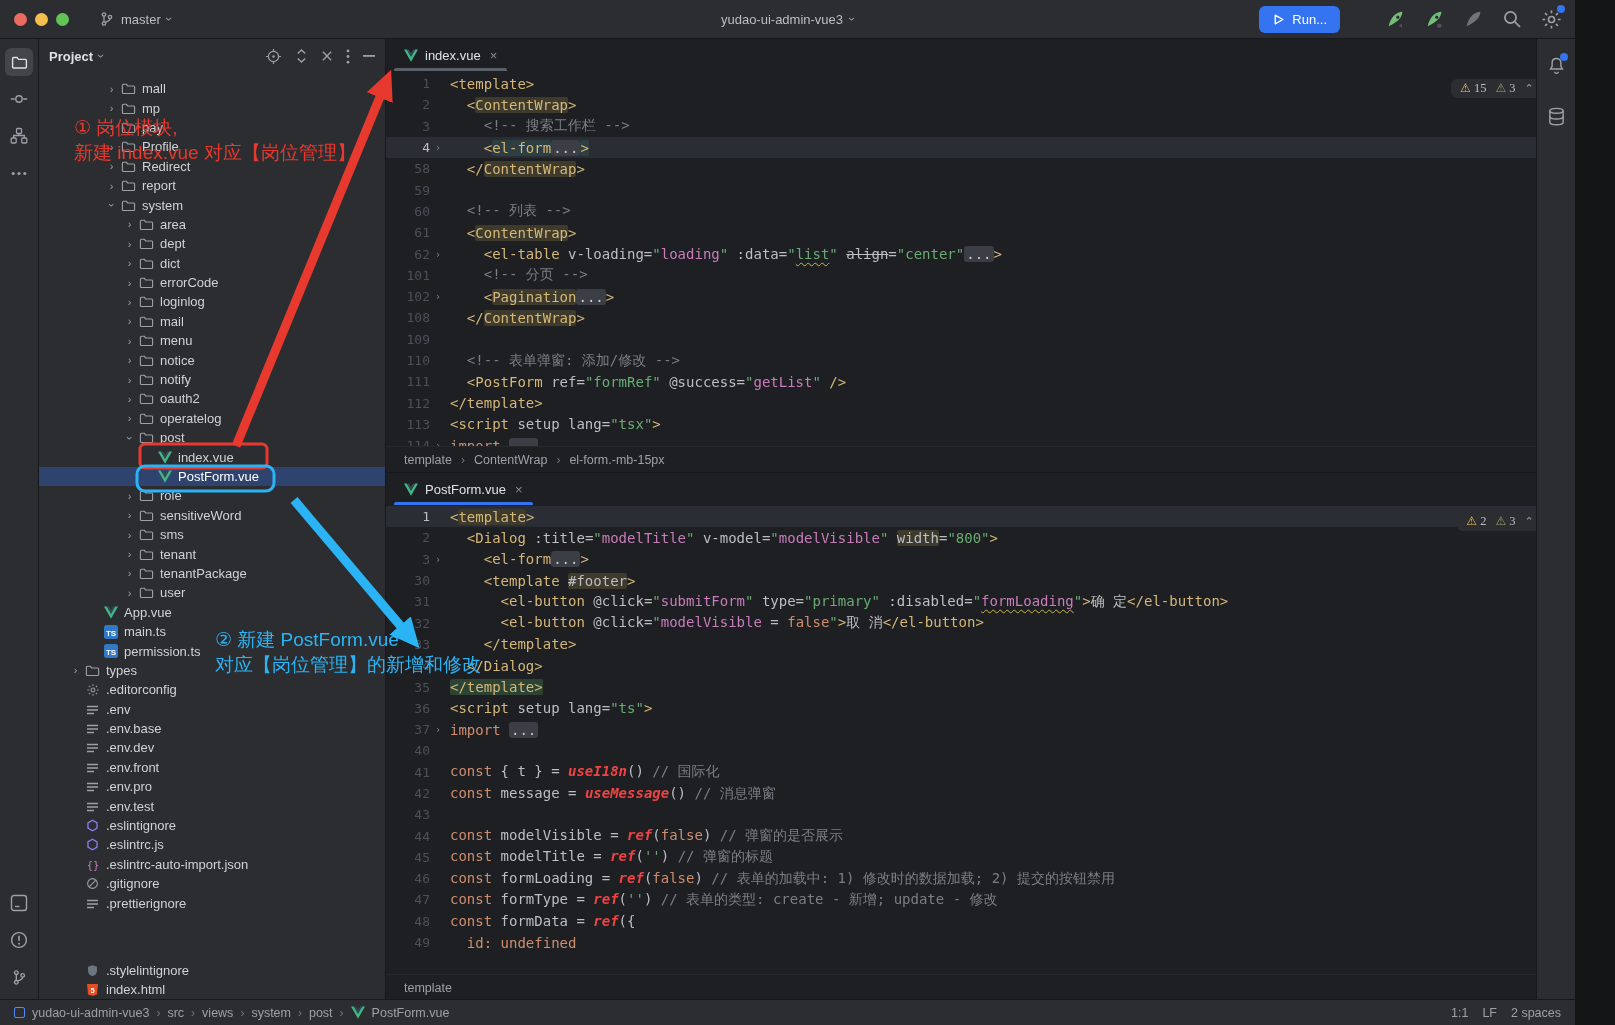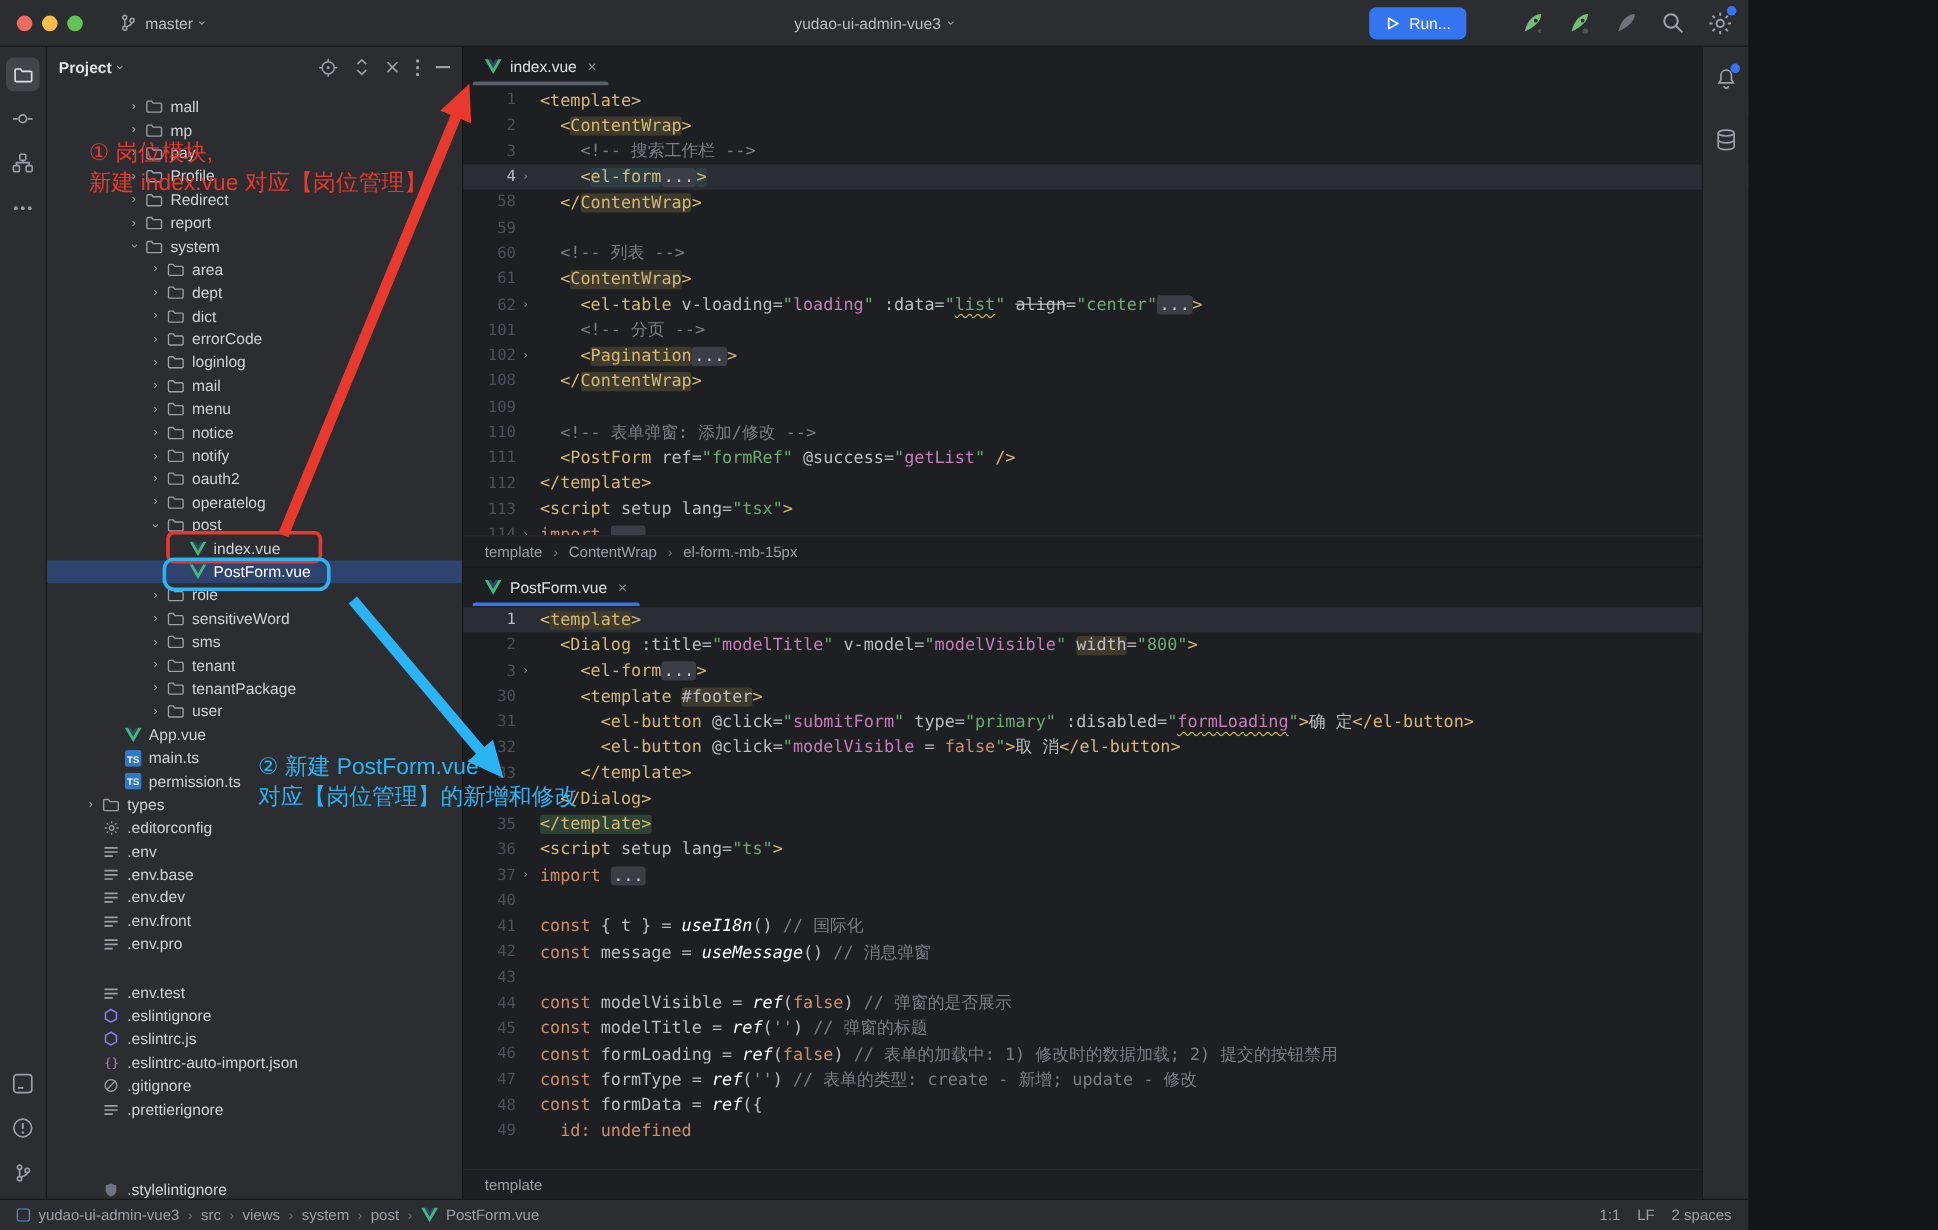--- a/index.html
+++ b/index.html
@@ -1,16 +1,16 @@
 <!DOCTYPE html>
 <html><head>
 <meta charset="utf-8">
 <style>
   html,body{margin:0;padding:0;background:#141517;}
-  .app{position:relative;width:1457px;height:1025px;overflow:hidden;background:#1e1f22;
+  .app{position:relative;width:1575px;height:1025px;overflow:hidden;background:#1e1f22;
        font-family:"Liberation Sans","DejaVu Sans",sans-serif;color:#bcbec4;}
   svg{display:block}
 
   
   .titlebar{position:absolute;top:0;left:0;right:0;height:38px;background:#2b2d30;
             border-bottom:1px solid #17181b;display:flex;align-items:center;z-index:5;}
   .traffic{display:flex;gap:8px;margin-left:14px;}
   .dot{width:13px;height:13px;border-radius:50%;}
   .branch-widget{margin-left:30px;display:flex;align-items:center;gap:6px;font-size:13px;color:#bcbec4;}
   .chev-glyph{display:inline-block;color:#9da0a8;font-size:12px;transform:rotate(90deg);line-height:1;}
@@ -60,21 +60,21 @@
   .code-line{display:flex;height:21.3px;align-items:center;white-space:pre;}
   .code-line.caret{background:#2a2d33;}
   .gutter{width:58px;flex:none;display:flex;justify-content:flex-end;align-items:center;gap:2px;
           color:#4b5059;font-size:13px;}
   .gutter .num.active{color:#bbbdc4;}
   .fold-g{width:12px;color:#7d8188;font-size:10px;text-align:center;}
   .line-text{padding-left:6px;}
 
   .tk-tag{color:#d5b778;} .tk-attr{color:#bcbec4;} .tk-str{color:#6aab73;} .tk-ref{color:#c77dbb;text-align:center;}
   .tk-kw{color:#cf8e6d;} .tk-cmt{color:#7a7e85;} .tk-p{color:#bcbec4;}
-  .tk-fn{color:#ffffff;font-style:italic;font-weight:normal;}
+  .tk-fn{color:#ef4444;font-style:italic;font-weight:bold;}
   .tk-fold{background:#3b3e45;color:#c8cacd;border-radius:3px;padding:0 2px;}
   .tk-hl{background:#3e3b2d;border-radius:2px;}
   .tk-hlF{background:#2d3f43;border-radius:2px;}
   .tk-hlG{background:#2d4435;border-radius:2px;}
   .tk-wavy{text-decoration:underline wavy #c8b94c;text-decoration-thickness:1px;text-underline-offset:3px;}
   .tk-strike{text-decoration:line-through;}
 
   .inspections{position:absolute;right:16px;display:flex;align-items:center;gap:9px;background:#2b2d30;
                border-radius:6px;padding:2px 9px;font-size:12.5px;color:#bcbec4;z-index:3;font-family:Liberation Serif, serif;}
   .warn-ico{color:#f2c55c;font-size:12px;} .weak-ico{color:#9fa36a;font-size:12px;}
@@ -622,21 +622,21 @@
           <span class="chev"></span>
           <span class="tree-ico">
             <svg width="13" height="13">
               <g stroke="#9da0a8" stroke-width="1.4">
                 <path d="M1 3.5h11M1 7h11M1 10.5h7"></path>
               </g>
             </svg>
           </span>
           <span class="tree-label">.env.pro</span>
         </div>
-        <div class="tree-row" style="padding-left: 28px; margin-top: 21px;">
+        <div class="tree-row" style="padding-left: 28px;">
           <span class="chev"></span>
           <span class="tree-ico">
             <svg width="13" height="13">
               <g stroke="#9da0a8" stroke-width="1.4">
                 <path d="M1 3.5h11M1 7h11M1 10.5h7"></path>
               </g>
             </svg>
           </span>
           <span class="tree-label">.env.test</span>
         </div>

